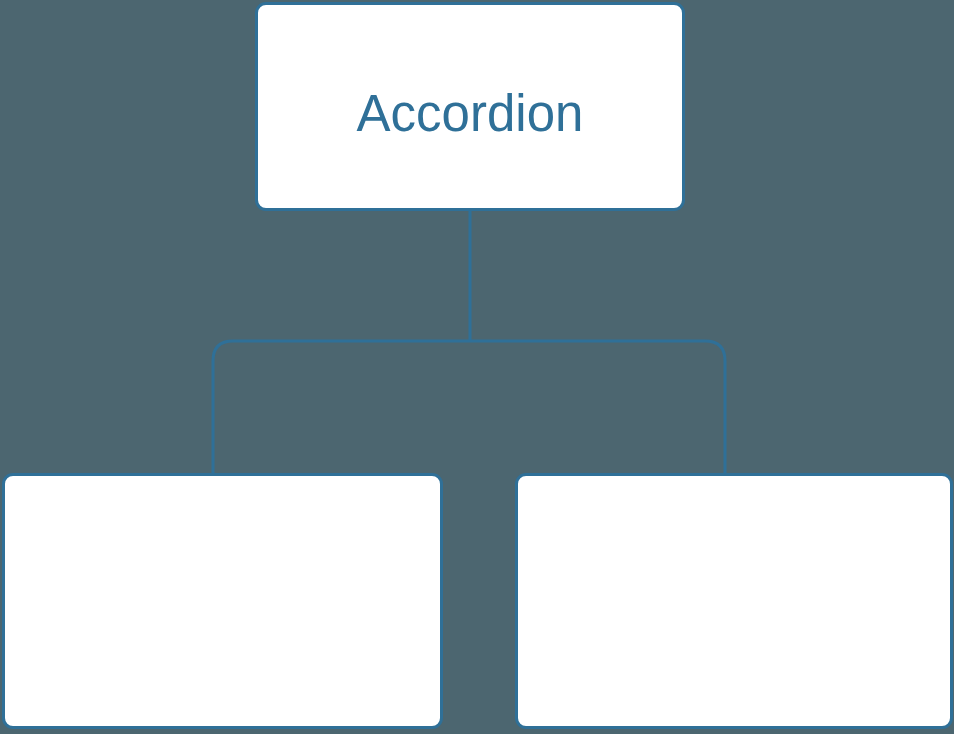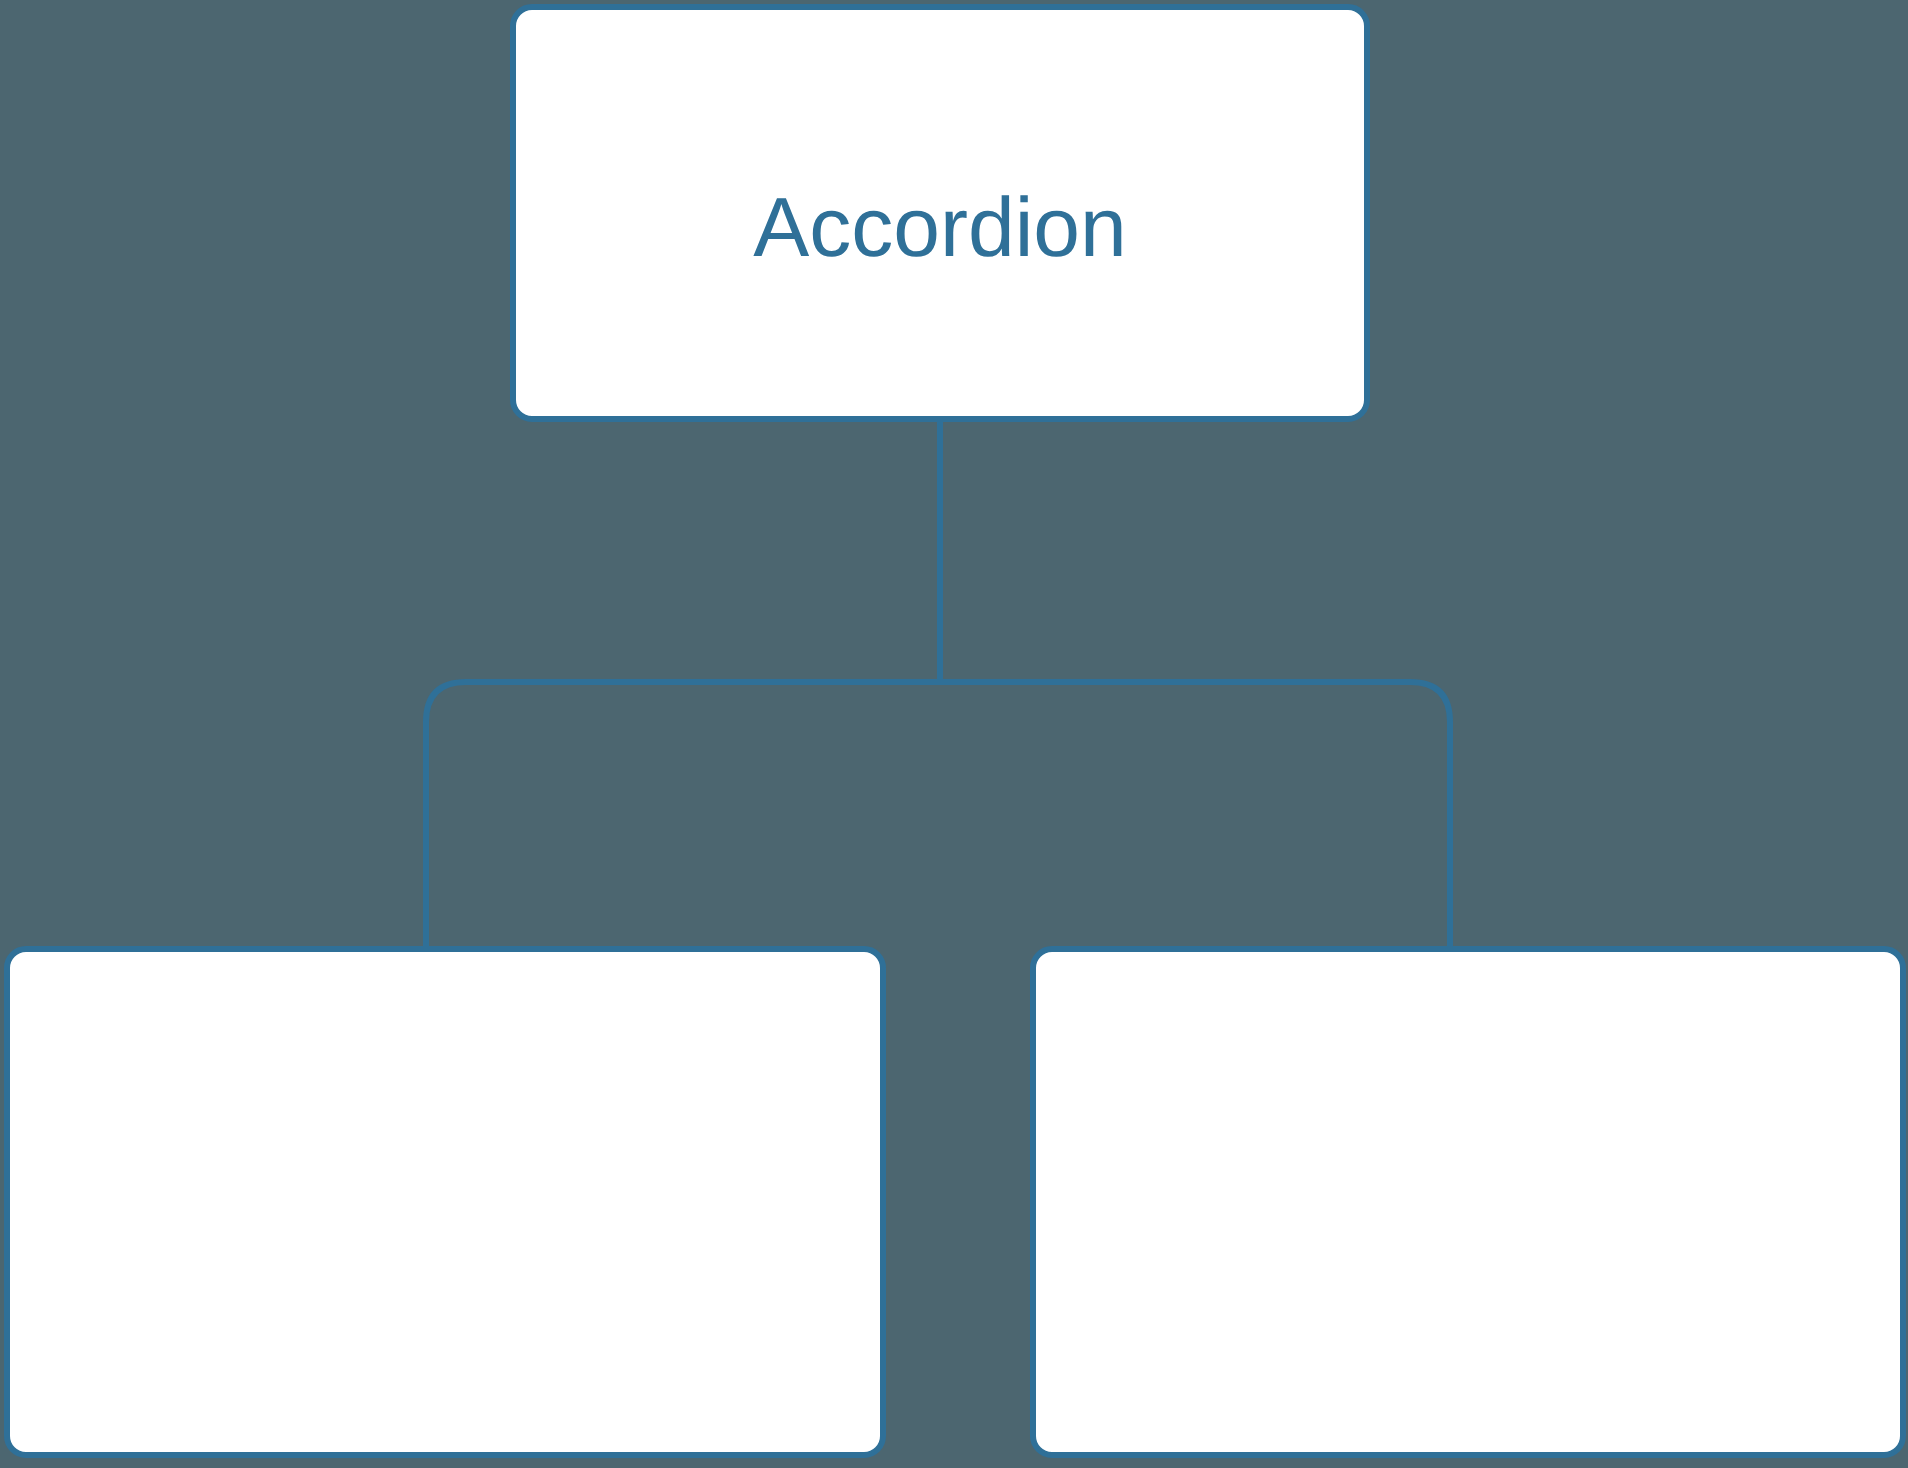--- a/index.html
+++ b/index.html
@@ -51,21 +51,21 @@
 
   
   #node-accordion {
     left: 255px;
     top: 2px;
     width: 430px;
     height: 209px;
   }
   #node-accordion .node-title {
     top: 84px;
-    font-size: 42px;
+    font-size: 51px;
     line-height: 49px;
   }
 
   
   .node-panel {
     top: 473px;
     height: 256px;
   }
   #node-panel-0 {
     left: 2px;

